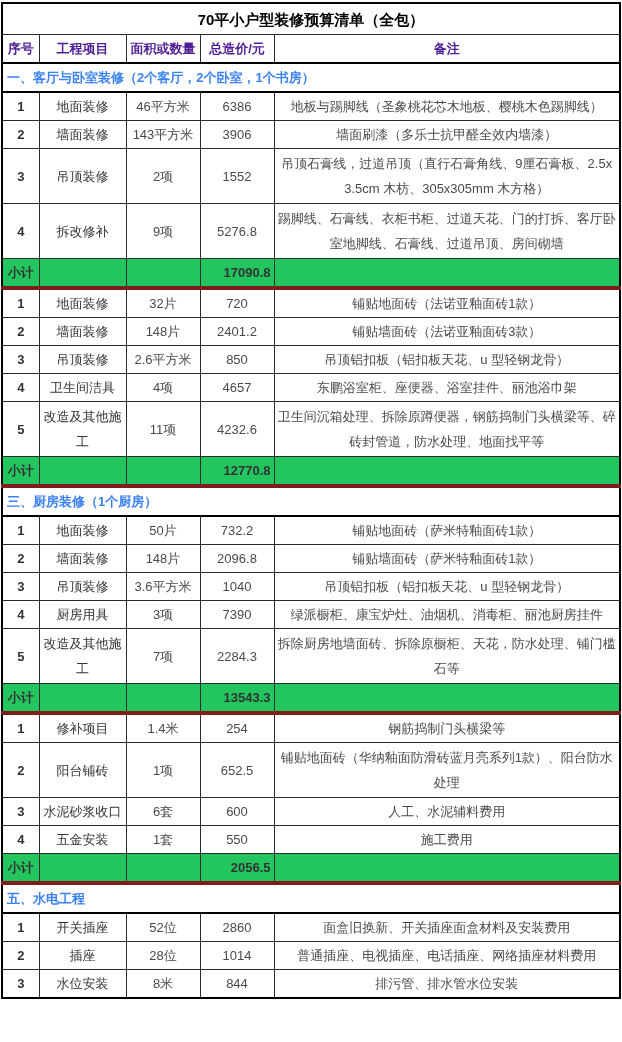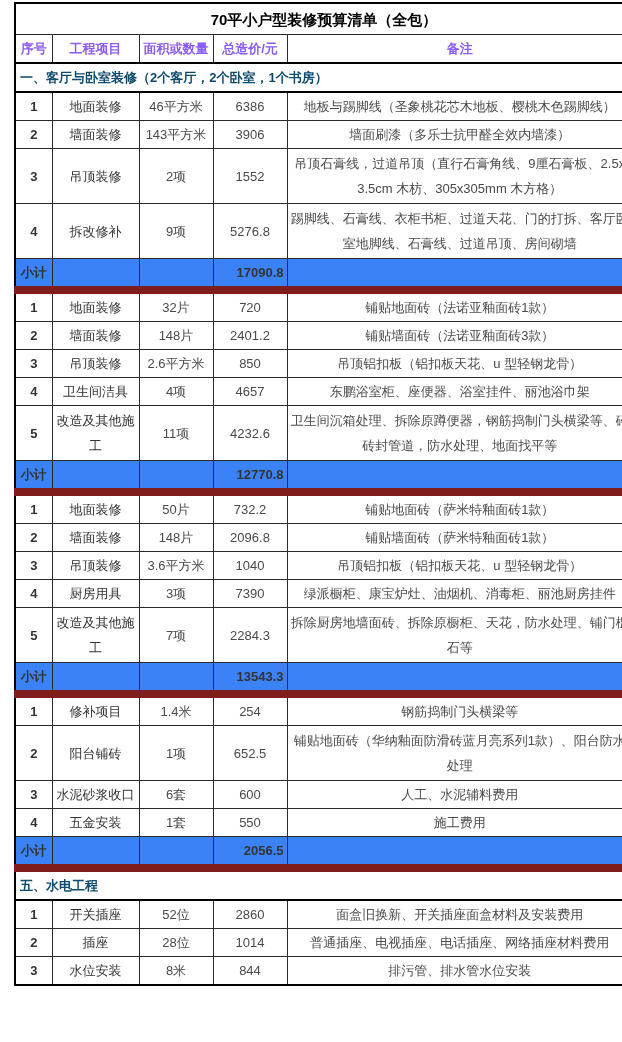--- a/index.html
+++ b/index.html
@@ -8,21 +8,20 @@
     background: #ffffff;
     font-family: "Liberation Sans", "DejaVu Sans", sans-serif;
     color: #404040;
   }
   .page {
     width: 622px;
     height: 1042px;
     background: #ffffff;
     box-sizing: border-box;
     padding-top: 2px;
-    padding-left: 13px;
   }
   table.budget {
     width: 620px;
     margin-left: 1px;
     border-collapse: collapse;
     table-layout: fixed;
     border: 2px solid #000000;
   }
   table.budget td {
     border: 1px solid #2b2b2b;
@@ -37,43 +36,43 @@
   tr.title-row td {
     height: 28px;
     font-size: 15px;
     font-weight: bold;
     color: #000000;
     border-bottom: 1px solid #2b2b2b;
   }
   tr.header-row td {
     height: 25px;
     font-weight: bold;
-    color: #8b5cf6;
+    color: #4c1d95;
     border-bottom: 2px solid #000000;
   }
   tr.section-row td {
     height: 24px;
     text-align: left;
     font-weight: bold;
-    color: #0c4a6e;
+    color: #3b82f6;
     padding-left: 4px;
     border-top: 2px solid #000000;
     border-bottom: 2px solid #000000;
     border-left: 2px solid #000000;
     border-right: 2px solid #000000;
   }
   tr.data-row { height: 28px; }
   tr.data-row.tall { height: 55px; }
   td.col-no   { font-weight: bold; color: #333333; }
   td.col-item { font-weight: normal; color: #333333; }
   td.col-qty, td.col-price, td.col-note { color: #4a4a4a; }
   tr.subtotal-row td {
     height: 24px;
-    background: #3b82f6;
-    border-bottom: 8px solid #7f1d1d;
+    background: #22c55e;
+    border-bottom: 4px solid #7f1d1d;
   }
   tr.subtotal-row td.col-no { font-weight: bold; }
   tr.subtotal-row td.col-price { font-weight: bold; color: #333333; text-align: right; }
 </style>
 </head>
 <body>
 
 <div class="page">
   <table class="budget">
     <colgroup>
@@ -169,20 +168,23 @@
           <td class="col-price">4232.6</td>
           <td class="col-note">卫生间沉箱处理、拆除原蹲便器，钢筋捣制门头横梁等、碎砖封管道，防水处理、地面找平等</td>
         </tr>
         <tr class="subtotal-row">
           <td class="col-no">小计</td>
           <td class="col-item"></td>
           <td class="col-qty"></td>
           <td class="col-price">12770.8</td>
           <td class="col-note"></td>
         </tr>
+        <tr class="section-row">
+          <td colspan="5">三、厨房装修（1个厨房）</td>
+        </tr>
         <tr class="data-row">
           <td class="col-no">1</td>
           <td class="col-item">地面装修</td>
           <td class="col-qty">50片</td>
           <td class="col-price">732.2</td>
           <td class="col-note">铺贴地面砖（萨米特釉面砖1款）</td>
         </tr>
         <tr class="data-row">
           <td class="col-no">2</td>
           <td class="col-item">墙面装修</td>

